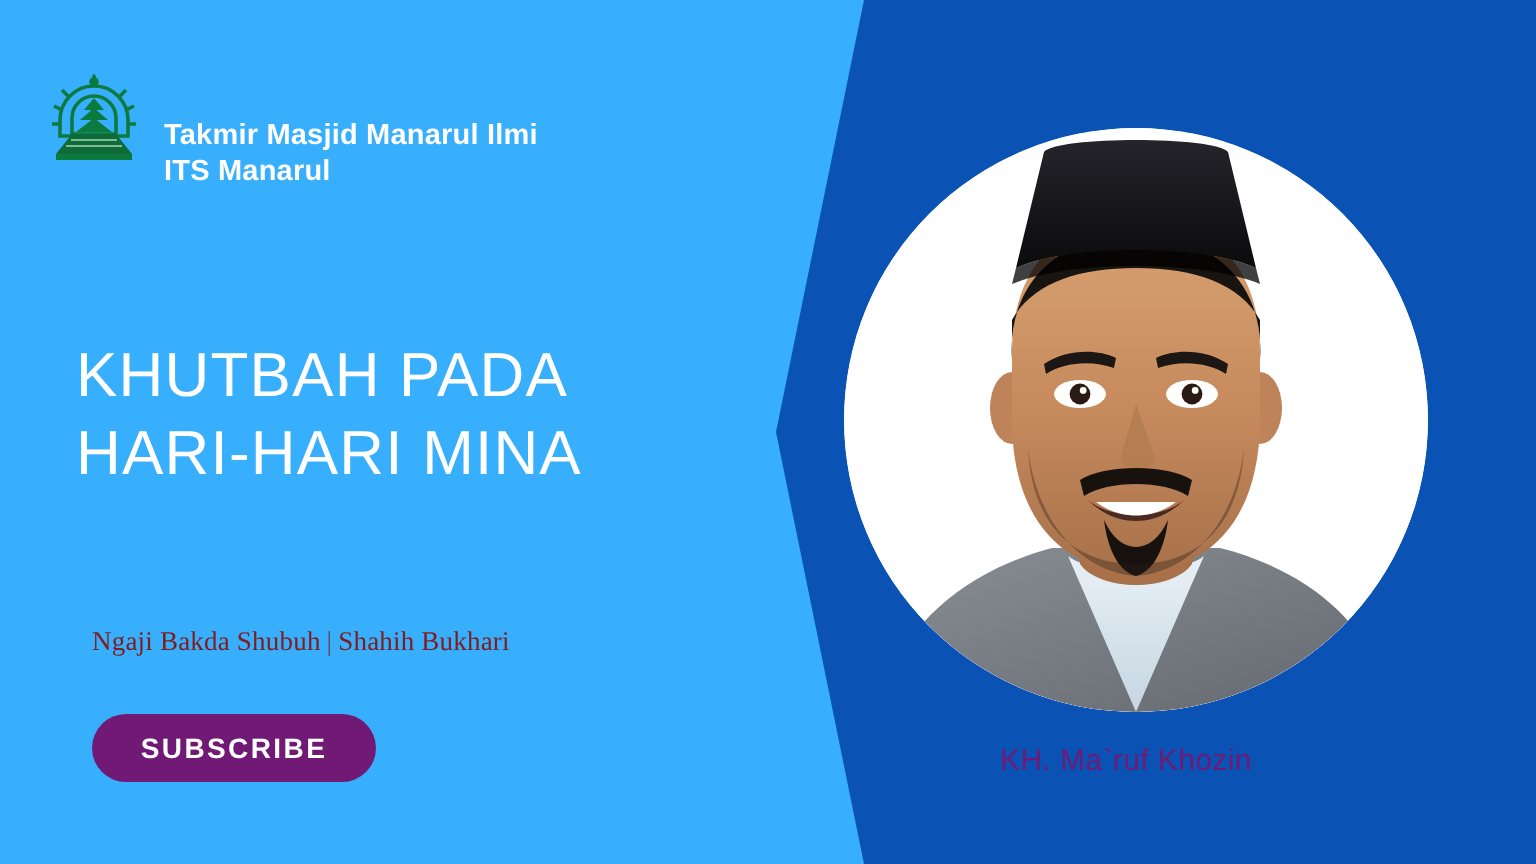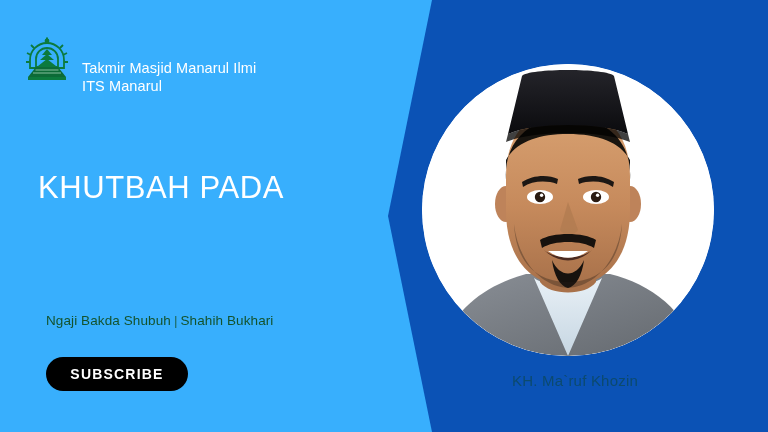--- a/index.html
+++ b/index.html
@@ -27,63 +27,64 @@
     border-radius:50%;
     background:#ffffff;
     overflow:hidden;
   }
   .portrait{
     position:absolute;left:0;top:0;width:292px;height:292px;
   }
   .portrait svg{display:block;width:292px;height:292px;}
 
   .speaker-name{
-    position:absolute;left:440px;top:372px;width:270px;
+    position:absolute;left:428px;top:372px;width:270px;
     text-align:center;
-    color:#0c4a6e;
+    color:#701a75;
     font-size:15px;
     letter-spacing:.2px;
     white-space:nowrap;
   }
 
   
   .brand{
     position:absolute;left:22px;top:24px;
     display:flex;align-items:center;gap:10px;
   }
   .brand-logo{width:50px;height:50px;flex:0 0 auto;}
   .brand-logo svg{display:block;}
   .brand-text{
-    color:#ffffff;font-weight:normal;font-size:14.5px;
+    color:#ffffff;font-weight:bold;font-size:14.5px;
     line-height:1.22;letter-spacing:.1px;margin-top:36px;
   }
   .brand-text div{white-space:nowrap;}
 
   
   .headline{
     position:absolute;left:38px;top:168px;width:350px;
     color:#ffffff;font-weight:normal;
     font-size:31px;line-height:1.26;letter-spacing:.6px;
   }
   .headline div{white-space:nowrap;}
 
   
   .subtitle{
     position:absolute;left:46px;top:313px;
-    color:#14532d;font-size:13.5px;letter-spacing:.1px;
+    color:#7f1d1d;font-size:13.5px;letter-spacing:.1px;
     white-space:nowrap;
+    font-family:Liberation Serif, serif;
   }
   .subtitle .sep{opacity:.8;padding:0 3px;}
 
   
   .subscribe-btn{
     position:absolute;left:46px;top:357px;
     width:142px;height:34px;
     border:none;border-radius:17px;
-    background:#000000;
+    background:#701a75;
     color:#ffffff;
     font-family:"Liberation Sans", sans-serif;
     font-weight:bold;font-size:14px;letter-spacing:1.2px;
     cursor:pointer;
     display:flex;align-items:center;justify-content:center;
     padding:0;
   }
 </style>
 </head>
 <body>
@@ -199,20 +200,21 @@
       </svg>
     </div>
     <div class="brand-text">
       <div>Takmir Masjid Manarul Ilmi</div>
       <div>ITS Manarul</div>
     </div>
   </div>
 
   <div class="headline">
     <div>KHUTBAH PADA</div>
+    <div>HARI-HARI MINA</div>
   </div>
 
   <div class="subtitle">
     <span>Ngaji Bakda Shubuh</span><span class="sep">|</span><span>Shahih Bukhari</span>
   </div>
 
   <button class="subscribe-btn">SUBSCRIBE</button>
 
 </div>
 

